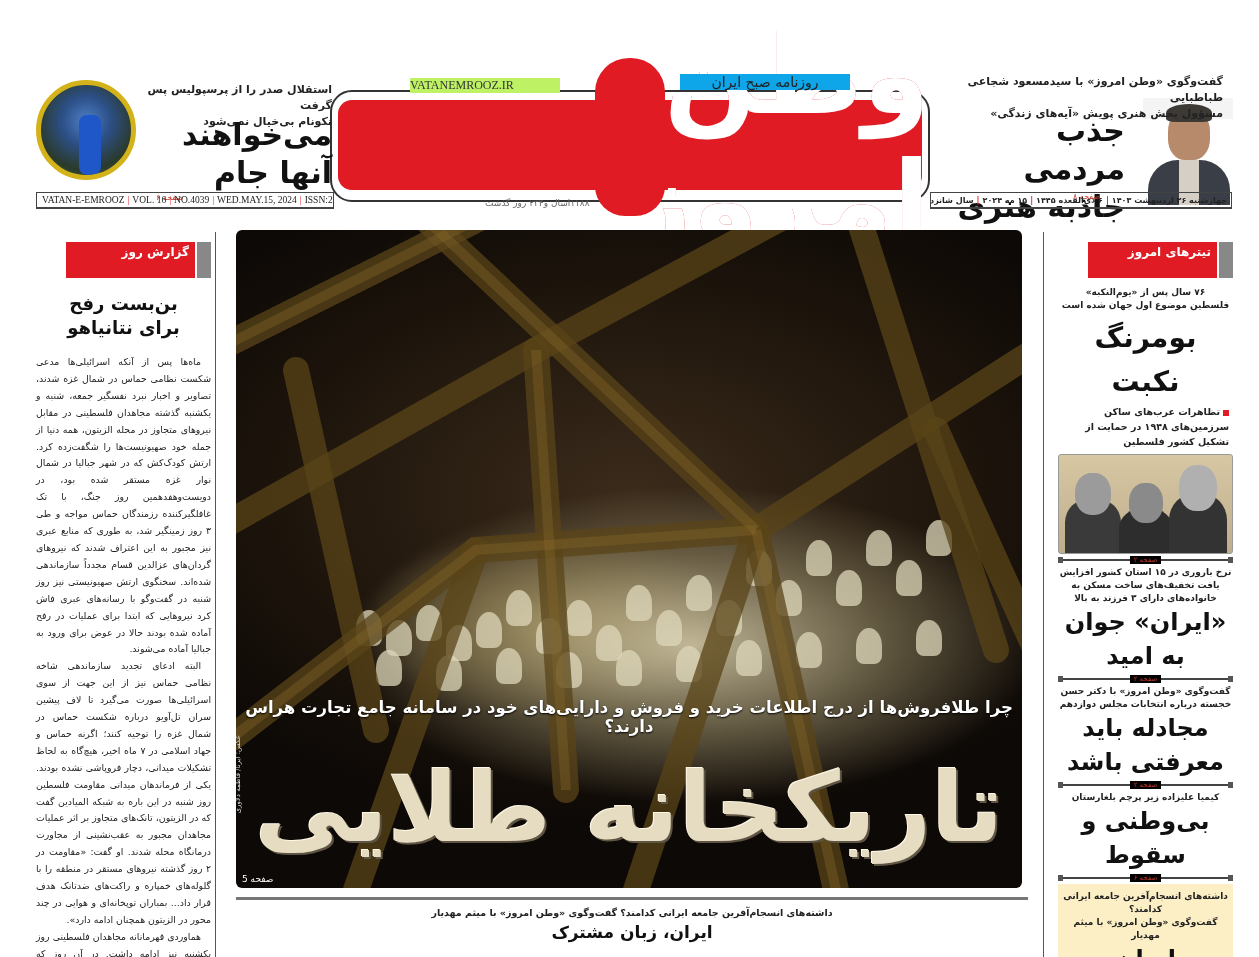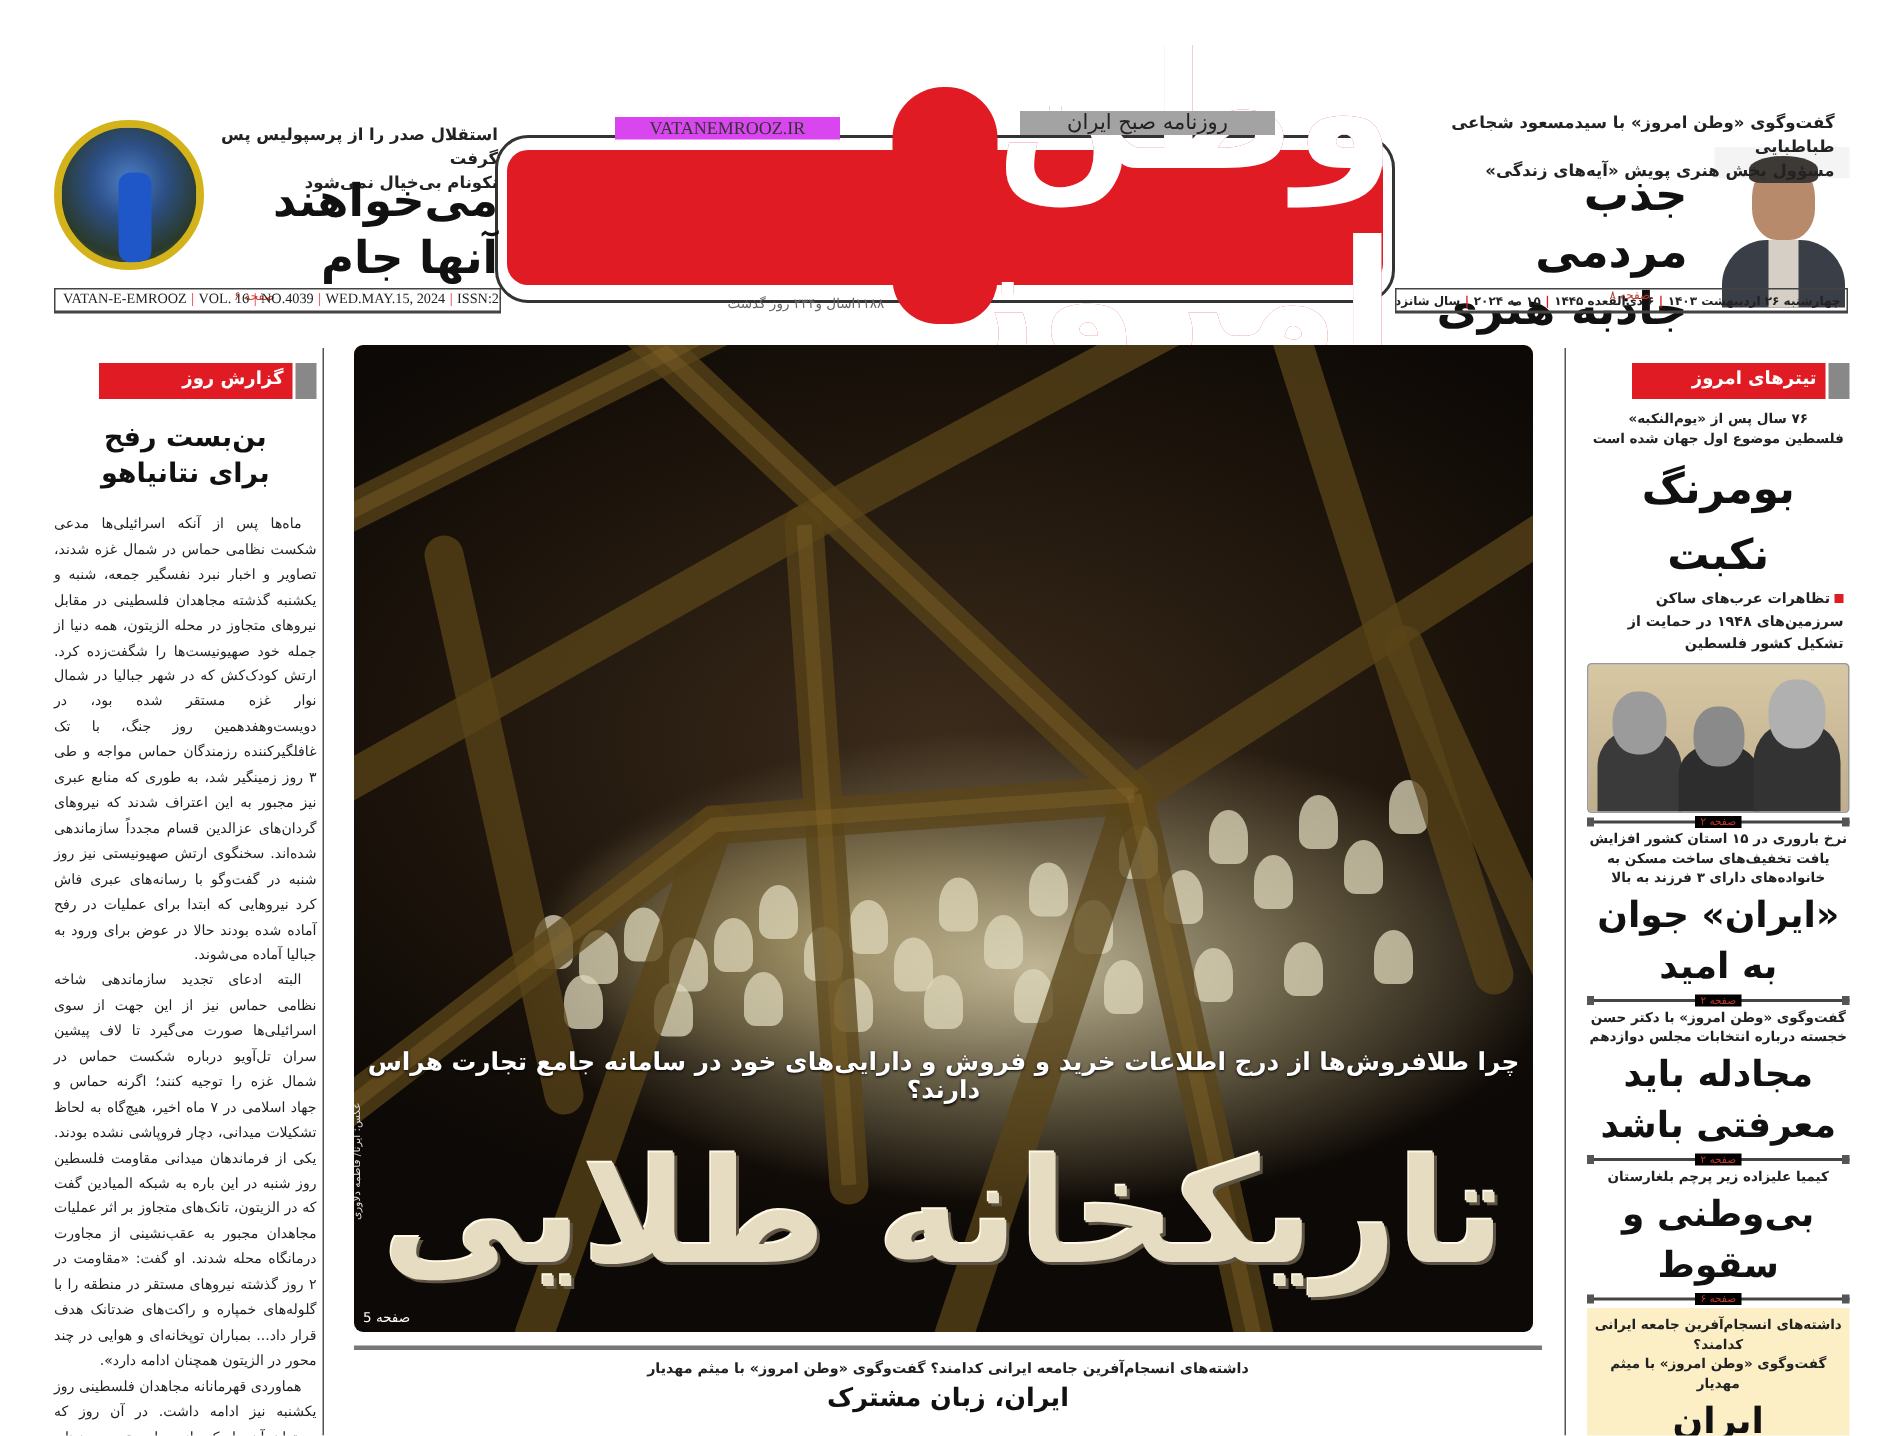--- a/index.html
+++ b/index.html
@@ -12,23 +12,23 @@
     border: 2px solid #333; border-radius: 22px; background: #fff; }
   .logo-band { position: absolute; left: 338px; top: 40px; width: 584px; height: 90px;
     background: #e01b24; border-radius: 14px; }
   .logo-text { position: absolute; left: 330px; top: 8px; width: 600px; height: 140px;
     display: flex; align-items: center; justify-content: center; direction: rtl;
     font-family: "DejaVu Sans", sans-serif; font-weight: bold; font-size: 108px;
     color: #fff; letter-spacing: 2px; text-shadow: 0 0 0 #e01b24; }
   .logo-center { position: absolute; left: 595px; top: -2px; width: 70px; height: 158px;
     background: #e01b24; border-radius: 34px 34px 30px 30px; }
   .logo-tagline { position: absolute; left: 680px; top: 14px; width: 170px; text-align: center;
-    direction: rtl; font-size: 14px; color: #222; background: #a3a3a3; letter-spacing: 3px; }
-  .logo-url { position: absolute; left: 410px; top: 18px; width: 150px; text-align: center;
-    font-family: "Liberation Serif", serif; font-size: 12px; color: #333; background: #d946ef; }
+    direction: rtl; font-size: 14px; color: #222; background: #0ea5e9; letter-spacing: 3px; }
+  .logo-url { position: absolute; left: 410px; top: 18px; width: 150px; text-align: left;
+    font-family: "Liberation Serif", serif; font-size: 12px; color: #333; background: #bef264; }
   .logo-days { position: absolute; left: 485px; top: 138px; font-size: 9px; color: #666; direction: rtl; }
 
   .mast-left { position: absolute; left: 36px; top: 10px; width: 296px; height: 120px; }
   .mast-left .photo { position: absolute; left: 0; top: 10px; width: 100px; height: 100px; border-radius: 50%;
     border: 5px solid #d4b21a; background: radial-gradient(circle at 50% 40%, #4e7fc7 0%, #2c4f86 35%, #2a3a2a 70%, #5a6a4a 100%); overflow: hidden; }
   .mast-left .photo .player { position: absolute; left: 38px; top: 30px; width: 22px; height: 60px; background: #1f57c9; border-radius: 8px; }
   .mast-left .kicker { position: absolute; right: 0; top: 12px; width: 200px; text-align: right; direction: rtl;
     font-size: 11px; line-height: 16px; font-weight: bold; color: #222; }
   .mast-left .headline { position: absolute; right: 0; top: 46px; width: 200px; text-align: right; direction: rtl;
     font-size: 30px; line-height: 38px; font-weight: bold; color: #111; }
@@ -51,21 +51,21 @@
 
   
   .infobar { position: absolute; top: 192px; height: 17px; border: 1px solid #444; border-bottom: 2px solid #444;
     display: flex; align-items: center; font-size: 9px; color: #222; white-space: nowrap; overflow: hidden; }
   .infobar.left { left: 36px; width: 298px; padding-left: 5px; font-family: "Liberation Serif", serif; font-size: 9.5px; }
   .infobar.right { left: 930px; width: 302px; direction: rtl; padding-right: 4px; font-weight: bold; font-size: 8px; }
   .infobar .sep { color: #e01b24; margin: 0 3px; }
 
   
   .left-col { position: absolute; left: 36px; top: 232px; width: 180px; height: 725px; border-right: 1px solid #555; padding-right: 4px; }
-  .section-head { display: flex; height: 24px; margin-top: 10px; margin-left: 30px; }
+  .section-head { display: flex; height: 36px; margin-top: 10px; margin-left: 30px; }
   .section-head .bar { flex: 1; background: #e01b24; color: #fff; direction: rtl; text-align: right; padding-right: 6px;
     font-size: 12px; line-height: 20px; font-weight: bold; }
   .section-head .tab { width: 14px; background: #888; margin-left: 2px; }
   .left-col .title { direction: rtl; text-align: center; font-size: 18px; line-height: 24px; font-weight: bold; margin-top: 14px; color: #111; }
   .left-col .body { direction: rtl; text-align: justify; font-size: 9.4px; line-height: 16.9px; color: #222; margin-top: 14px; padding-left: 0; }
   .left-col .body p { text-indent: 10px; }
 
   
   .main-photo { position: absolute; left: 236px; top: 230px; width: 786px; height: 658px; border-radius: 6px; overflow: hidden;
     background:

